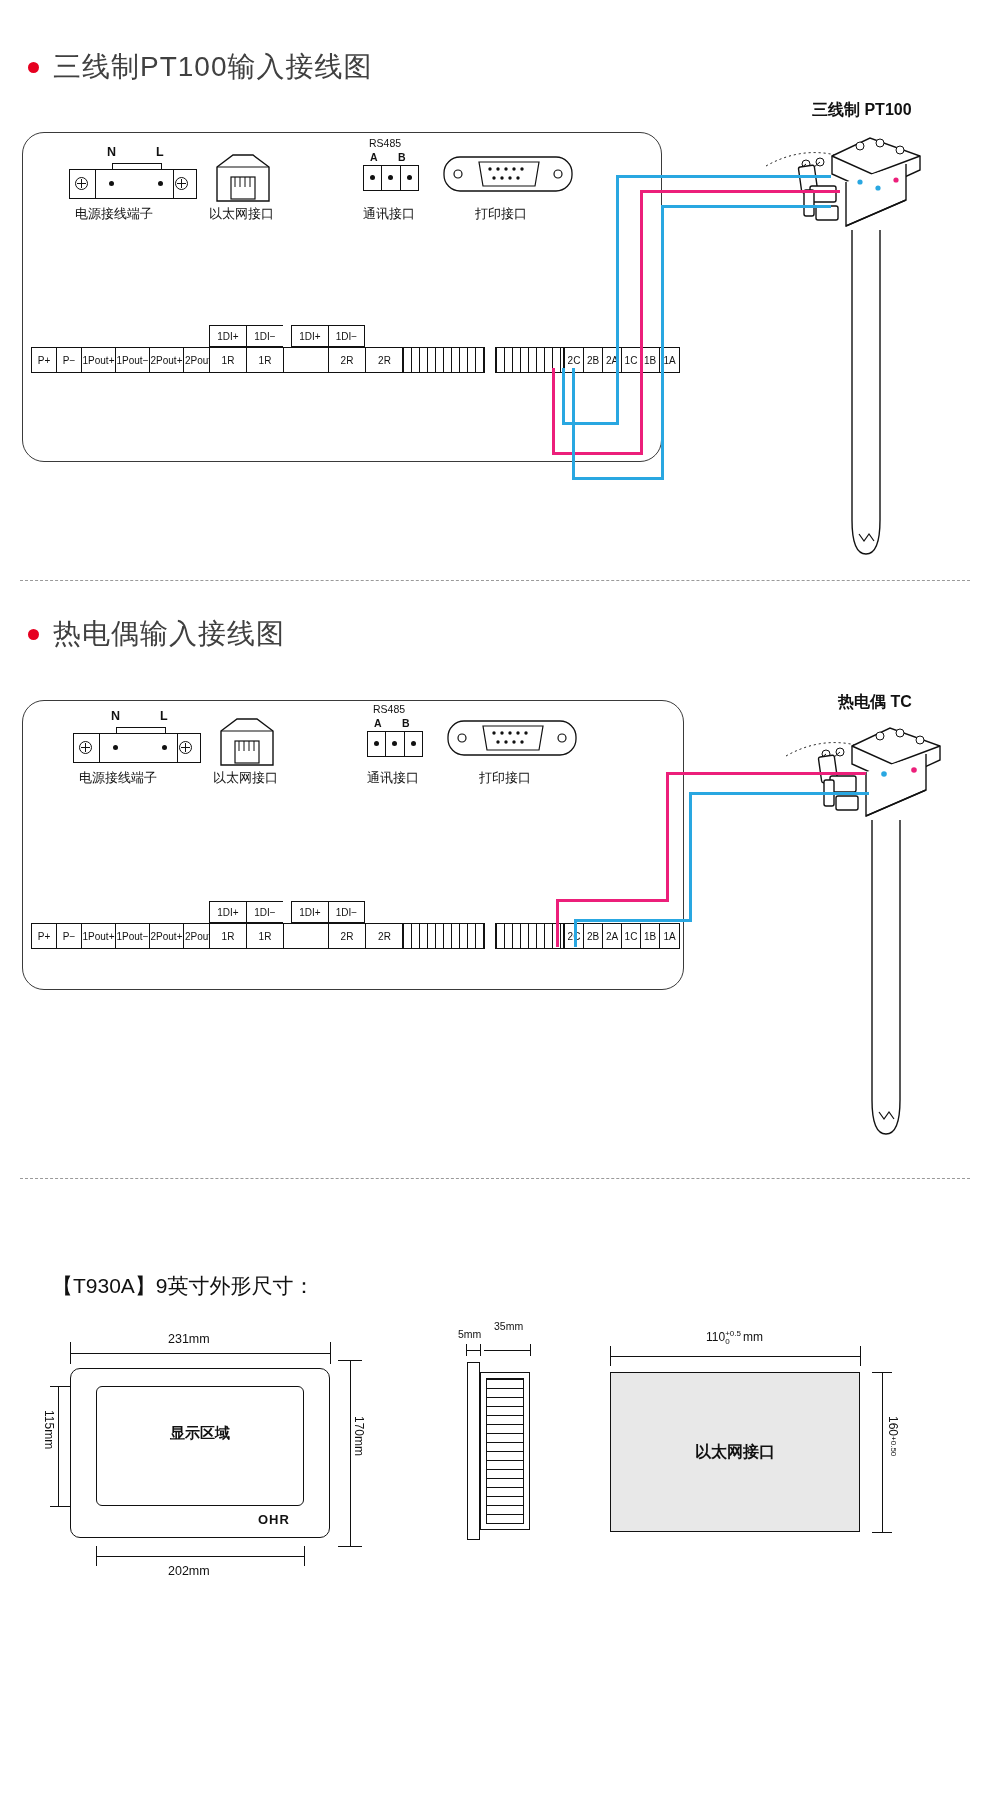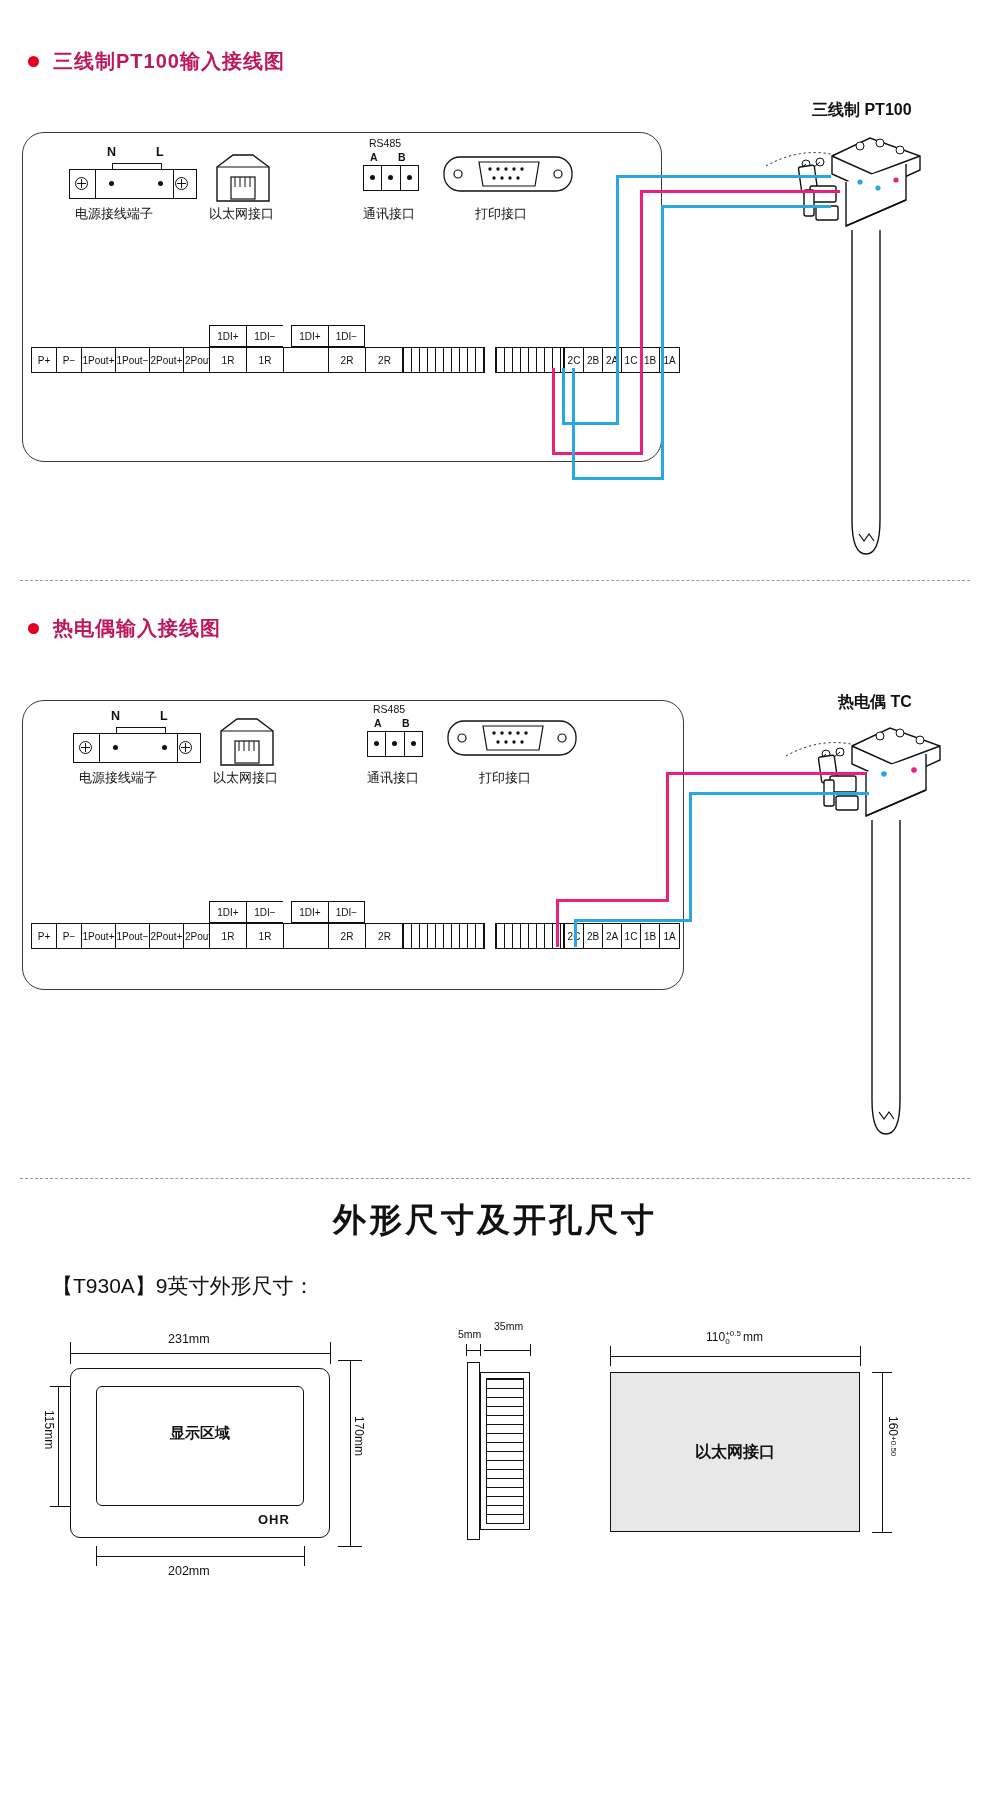--- a/index.html
+++ b/index.html
@@ -24,23 +24,23 @@
     align-items: center;
     gap: 14px;
   }
   .bullet {
     width: 11px; height: 11px;
     border-radius: 50%;
     background: #e60020;
     flex: none;
   }
   .sec-title {
-    font-size: 20px;
-    font-weight: bold;
-    color: #be185d;
+    font-size: 28px;
+    font-weight: normal;
+    color: #404040;
     letter-spacing: 1px;
     white-space: nowrap;
   }
 
   .divider {
     position: absolute;
     left: 20px; right: 20px;
     border-top: 1px dashed #9a9a9a;
     height: 0;
   }
@@ -471,21 +471,20 @@
   <div class="wire wire-pink abs" style="left:556px; top:899px; width:113px; height:3px;"></div>
   <div class="wire wire-pink abs" style="left:556px; top:899px; width:3px; height:48px;"></div>
 
   <div class="wire wire-blue abs" style="left:689px; top:792px; width:180px; height:3px;"></div>
   <div class="wire wire-blue abs" style="left:689px; top:792px; width:3px; height:130px;"></div>
   <div class="wire wire-blue abs" style="left:574px; top:919px; width:118px; height:3px;"></div>
   <div class="wire wire-blue abs" style="left:574px; top:919px; width:3px; height:28px;"></div>
 
   <div class="divider" style="top:1178px;"></div>
 
-  <div class="center-title" style="top:1198px;">外形尺寸及开孔尺寸</div>
   <div class="sub-title" style="left:52px; top:1272px;">【T930A】9英寸外形尺寸：</div>
 
   <div class="dimbox" style="left:60px; top:1320px; width:320px; height:260px;">
 
     <div class="dim-line" style="left:10px; top:33px; width:260px; height:1px;"></div>
     <div class="dim-line" style="left:10px; top:22px; width:1px; height:22px;"></div>
     <div class="dim-line" style="left:270px; top:22px; width:1px; height:22px;"></div>
     <div class="lbl" style="left:108px; top:12px;">231mm</div>
 
     <div class="abs" style="left:10px; top:48px; width:260px; height:170px; border:1.6px solid #111; border-radius:10px; background:#fff;"></div>

